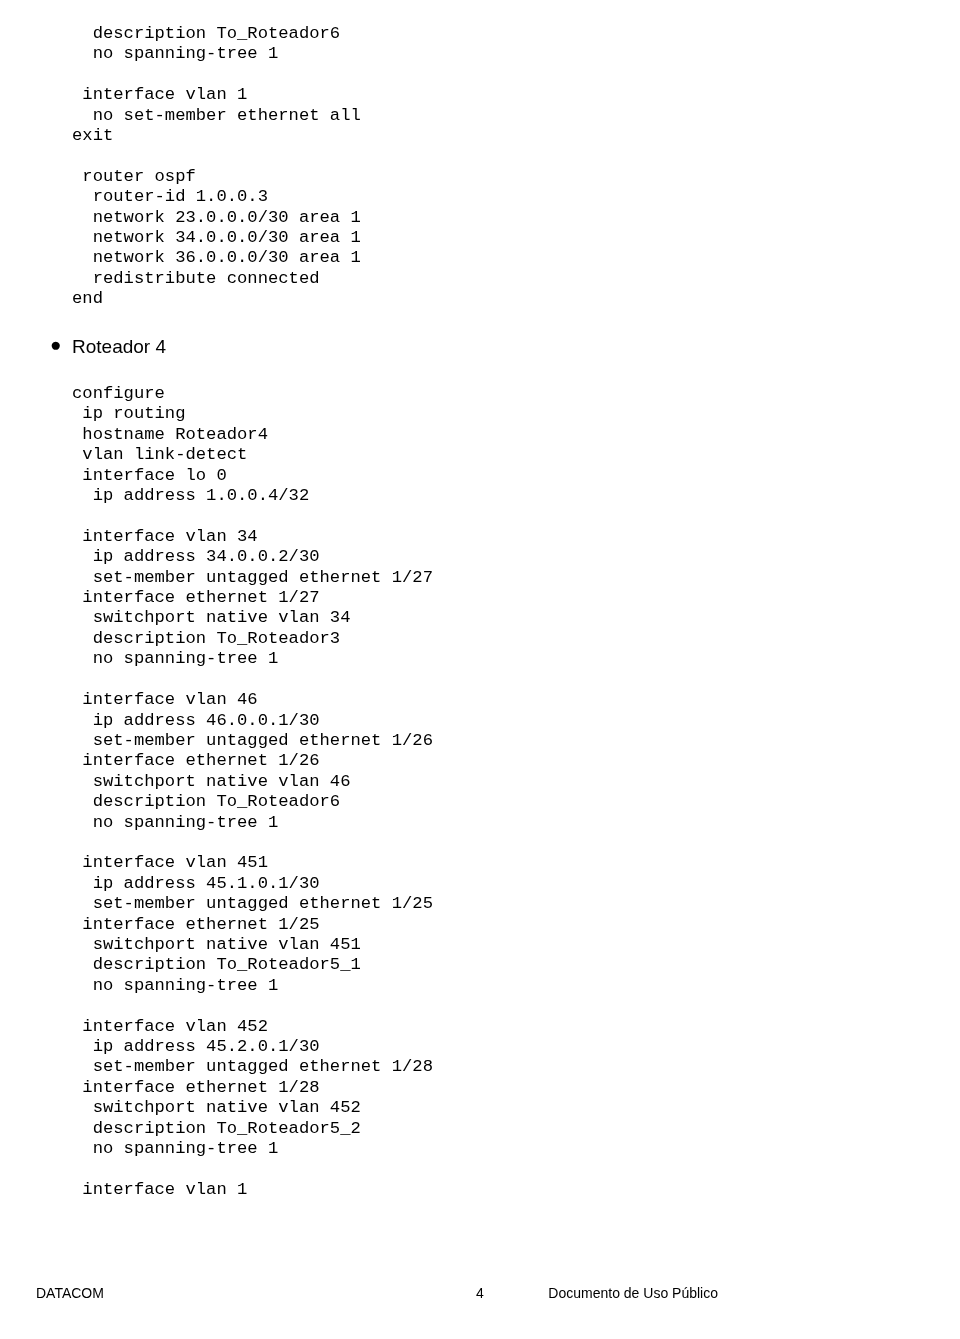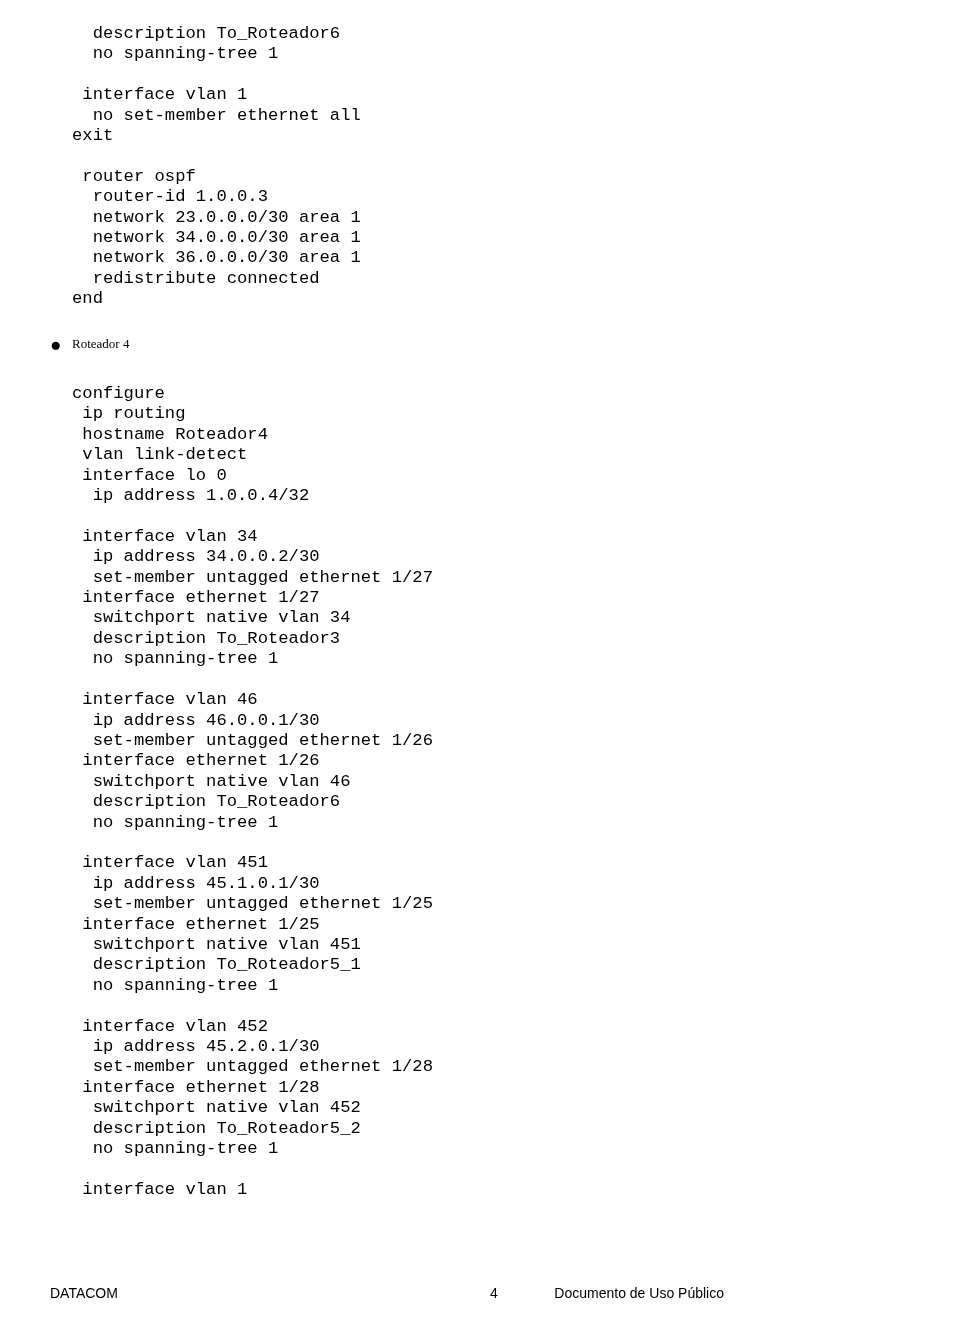--- a/index.html
+++ b/index.html
@@ -19,40 +19,39 @@
     box-sizing: border-box;
   }
   .code {
     font-family: "Courier New", Courier, monospace;
     font-size: 17.2px;
     line-height: 20.4px;
     white-space: pre;
     position: absolute;
   }
   .heading {
-    font-family: Liberation Serif, serif;
-    font-size: 13px;
+    font-family: Liberation Sans, sans-serif;
+    font-size: 19px;
     position: absolute;
   }
   .bullet {
     position: absolute;
     font-size: 19px;
     line-height: 19px;
   }
   .footer-left, .footer-center, .footer-right {
     position: absolute;
     bottom: 38px;
     font-family: Arial, Helvetica, sans-serif;
     font-size: 14px;
     color: #000;
-    margin-left: 14px;
   }
   .footer-left  { left: 36px; }
   .footer-center{ left: 0; width: 960px; text-align: center; }
-  .footer-right { right: 60px; }
+  .footer-right { right: 66px; }
 </style>
 </head>
 <body>
 
 <div class="page">
 
   <div class="code" style="left:72px; top:24px;">  description To_Roteador6
   no spanning-tree 1
 
  interface vlan 1

